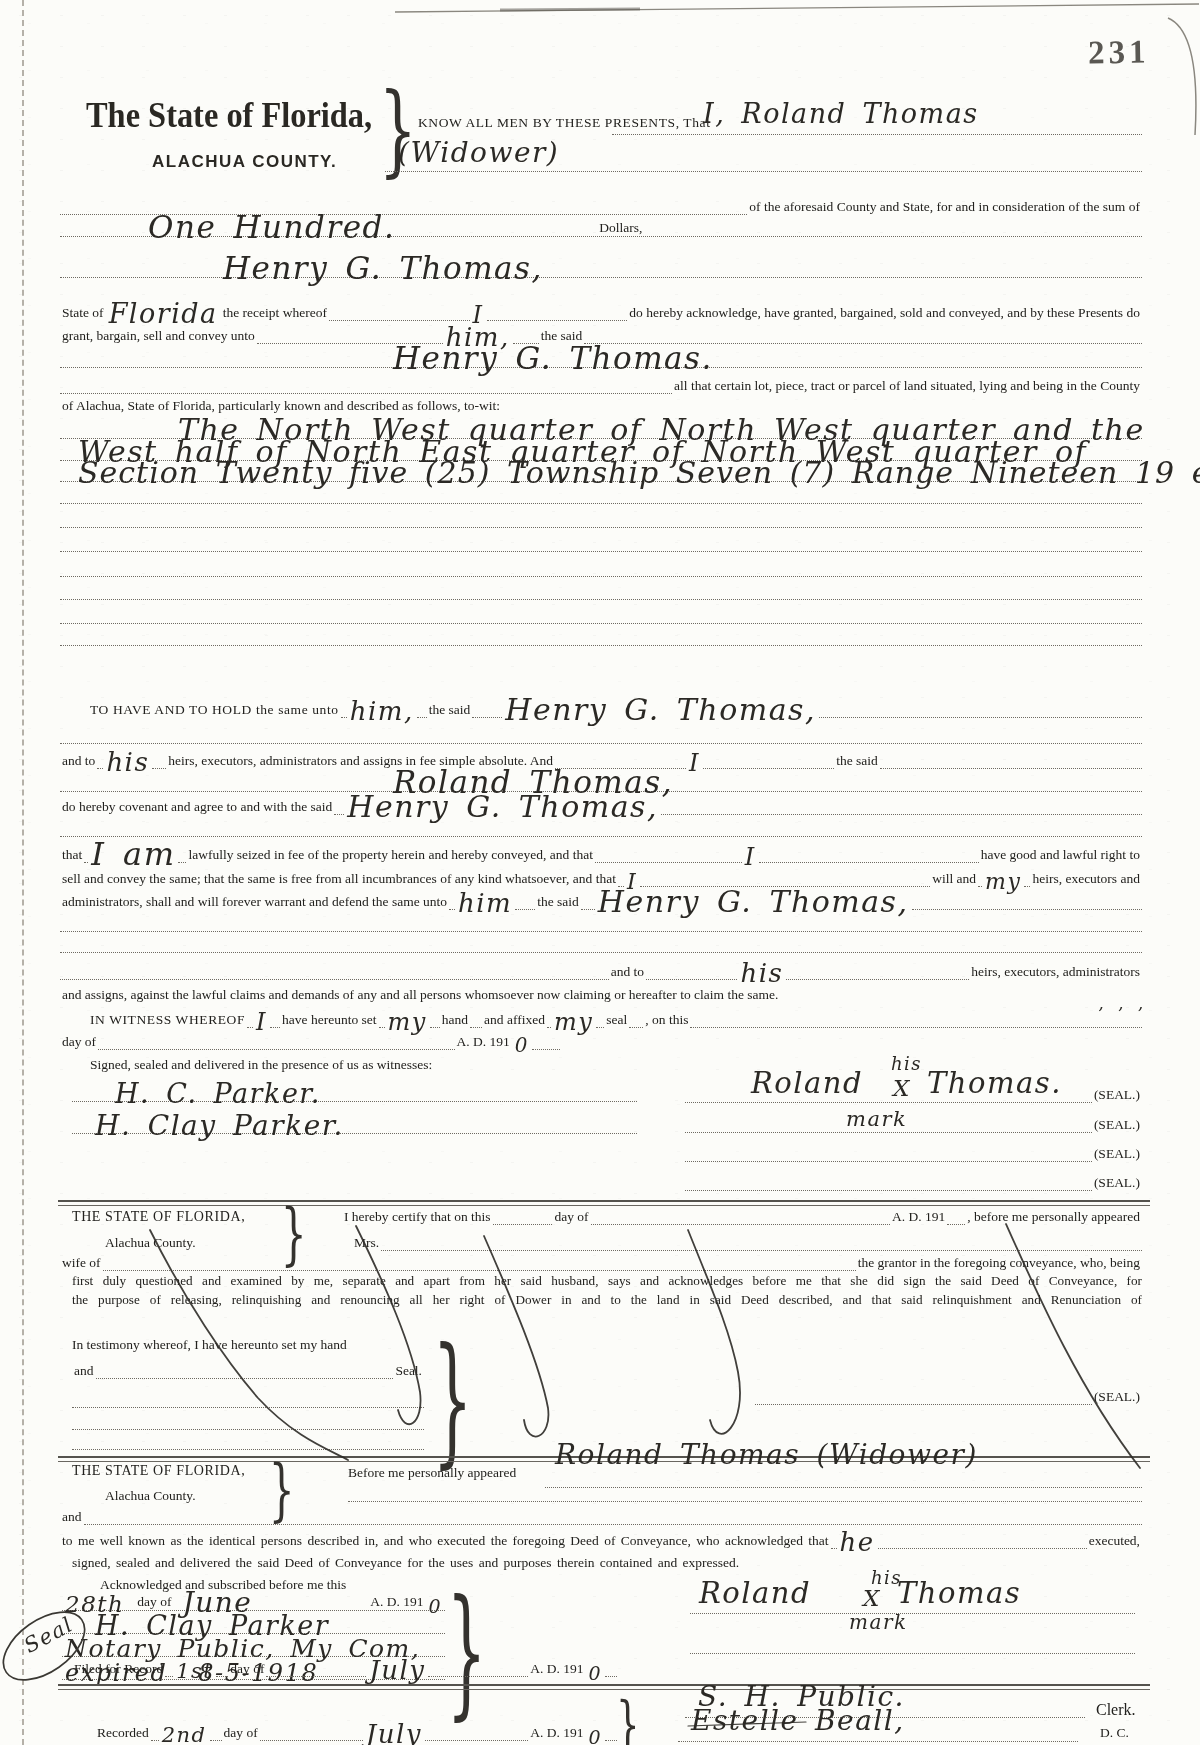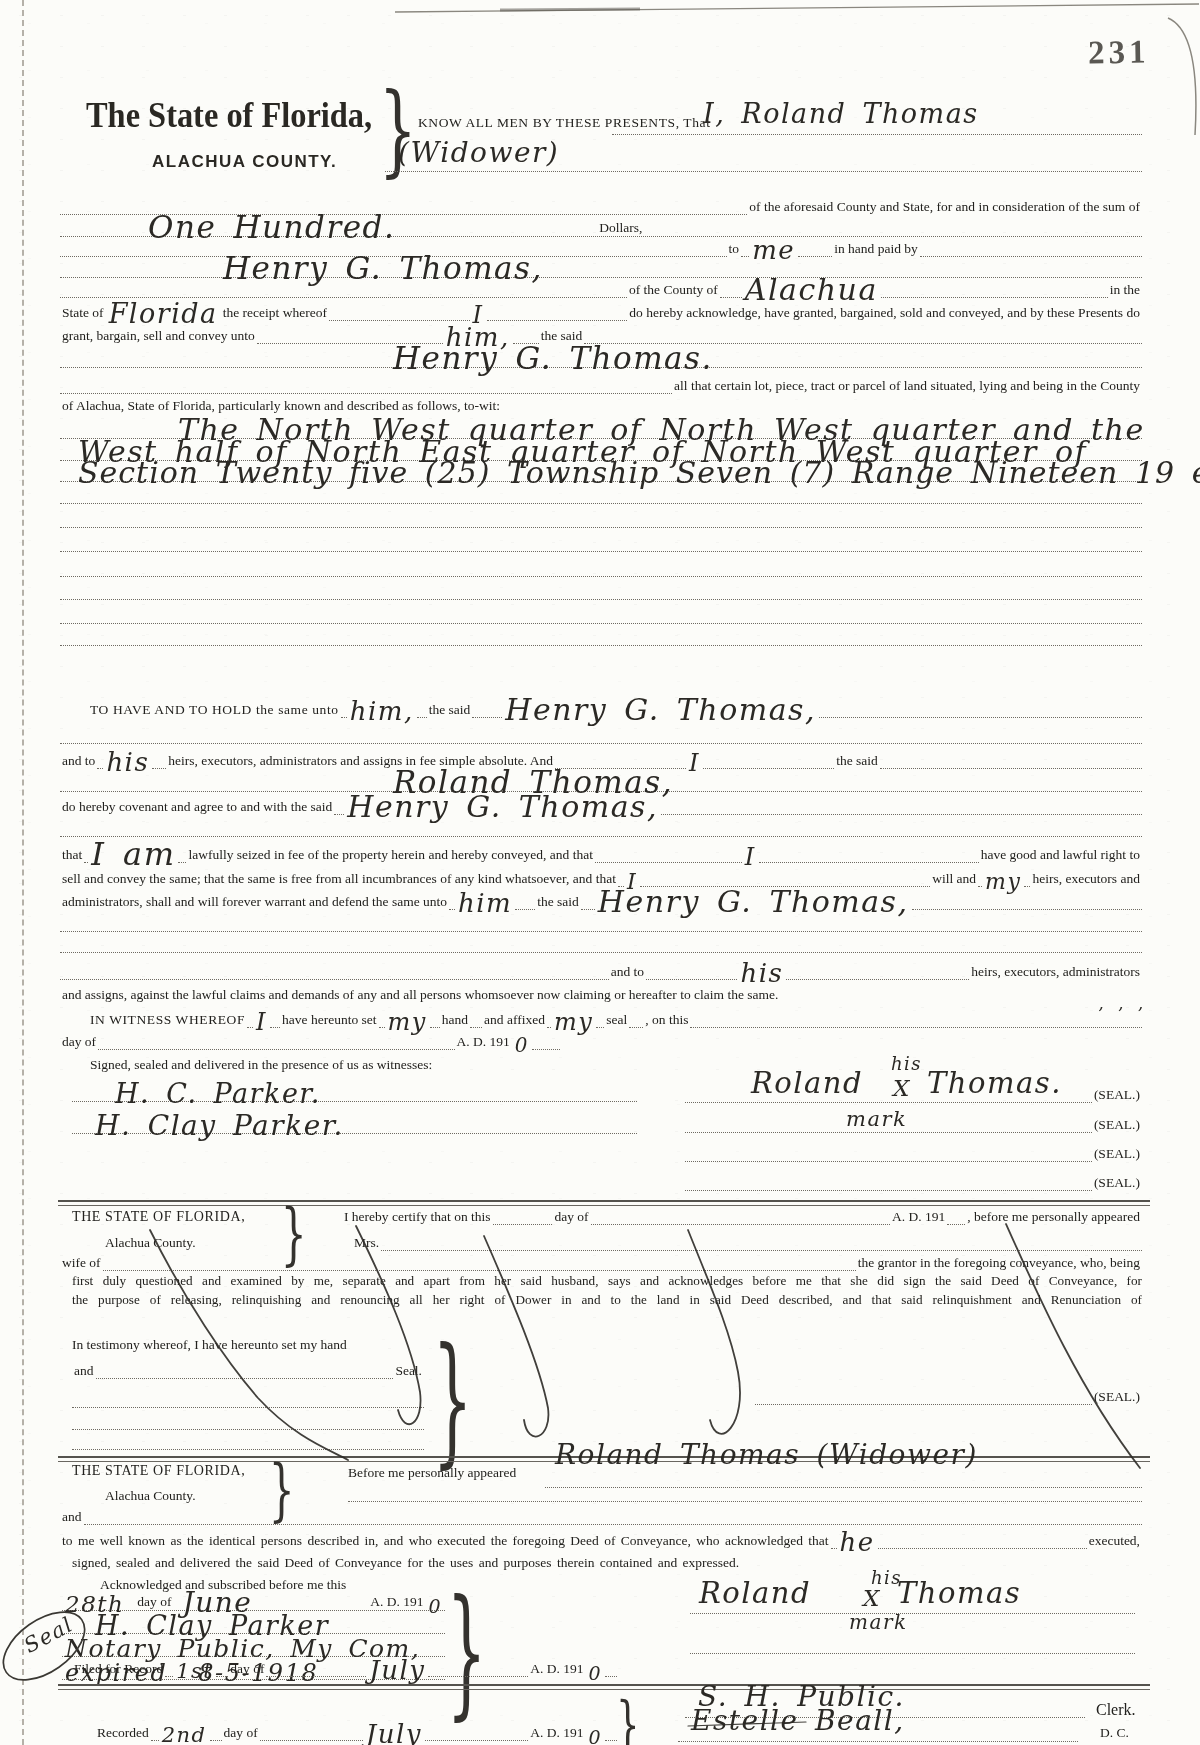--- a/index.html
+++ b/index.html
@@ -54,40 +54,23 @@
     <span class="d f"></span>
     <span class="pt">of the aforesaid County and State, for and in consideration of the sum of</span>
   </div>
   <div class="row full" style="top:219px">
     <span class="sp" style="width:85px"></span>
     <span class="hw" style="font-size:31px">One Hundred.</span>
     <span class="sp f2"></span>
     <span class="pt">Dollars,</span>
     <span class="sp f5"></span>
   </div>
-  <div class="row" style="top:240px">
-    <span class="d f6"></span>
-    <span class="pt">to</span>
-    <span class="d" style="width:8px"></span>
-    <span class="hw" style="font-size:26px">me</span>
-    <span class="d" style="width:34px"></span>
-    <span class="pt">in hand paid by</span>
-    <span class="d f2"></span>
-  </div>
   <div class="row full" style="top:260px">
     <span class="sp" style="width:160px"></span>
     <span class="hw" style="font-size:31px">Henry G. Thomas,</span>
-  </div>
-  <div class="row" style="top:281px">
-    <span class="d f5"></span>
-    <span class="pt">of the County of</span>
-    <span class="d" style="width:22px"></span>
-    <span class="hw" style="font-size:30px">Alachua</span>
-    <span class="d f2"></span>
-    <span class="pt">in the</span>
   </div>
   <div class="row" style="top:304px">
     <span class="pt">State of</span>
     <span class="hw" style="font-size:27px">Florida</span>
     <span class="pt">the receipt whereof</span>
     <span class="d f"></span>
     <span class="hw" style="font-size:24px">I</span>
     <span class="d f"></span>
     <span class="pt">do hereby acknowledge, have granted, bargained, sold and conveyed, and by these Presents do</span>
   </div>

